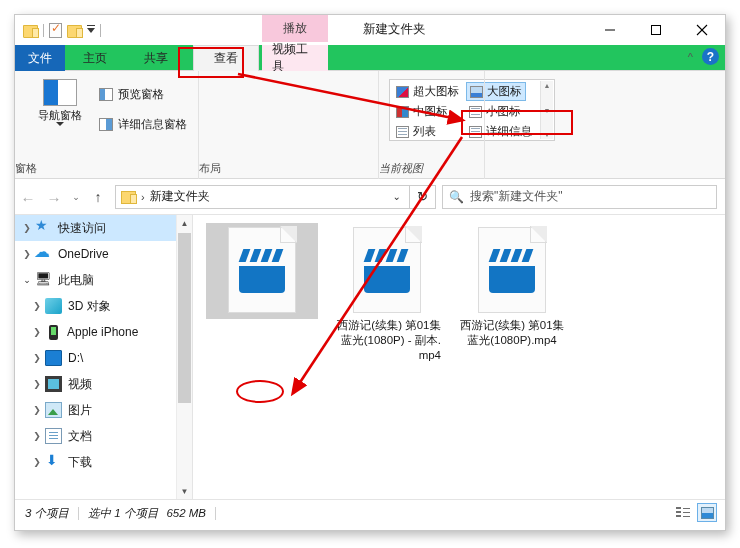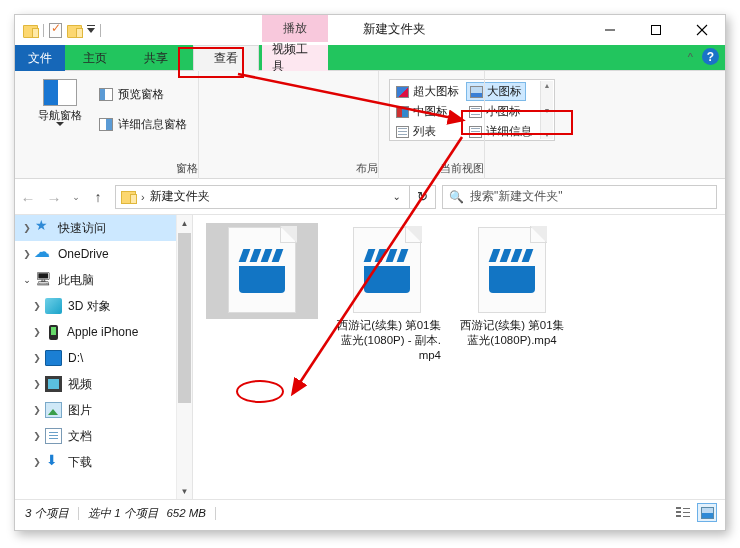--- a/index.html
+++ b/index.html
@@ -128,21 +128,21 @@
     position: relative; height: 108px;
     background: #f8f8f8;
     border-bottom: 1px solid #dadada;
   }
   .rgroup {
     position: absolute; top: 0; height: 108px;
     border-right: 1px solid #e2e2e2;
   }
   .rglabel {
     position: absolute; bottom: 3px; left: 0; right: 0;
-    text-align: right; font-size: 11px; color: #4a4a4a;
+    text-align: left; font-size: 11px; color: #4a4a4a;
   }
 
   
   .bigbtn {
     position: absolute; left: 14px; top: 8px;
     width: 62px; text-align: center;
   }
   .navpane-ico {
     width: 34px; height: 27px; margin: 0 auto;
     border: 1px solid #9e9e9e; background: #fff;
@@ -503,21 +503,21 @@
         </div>
         <div class="gallery-scroll">
           <span>▲</span>
           <span>▼</span>
           <span>▼</span>
         </div>
       </div>
       <div class="rglabel">布局</div>
     </div>
 
-    <div class="rgroup" style="left:364px; width:106px;">
+    <div class="rgroup" style="left:364px; width:106px;font-style:italic;">
 
       <div class="rglabel">当前视图</div>
     </div>
 
 
     <div class="rgroup" style="left:644px; width:68px; border-right:none;">
       
     </div>
   </div>
 

